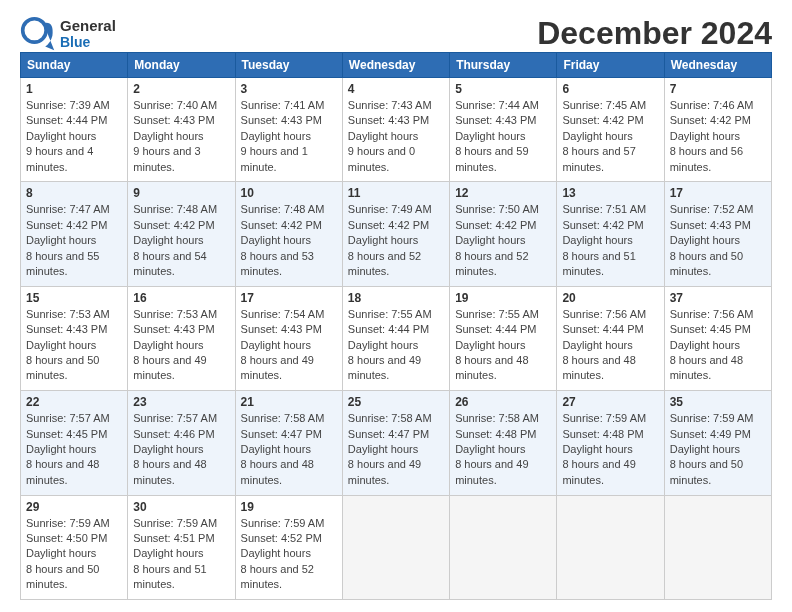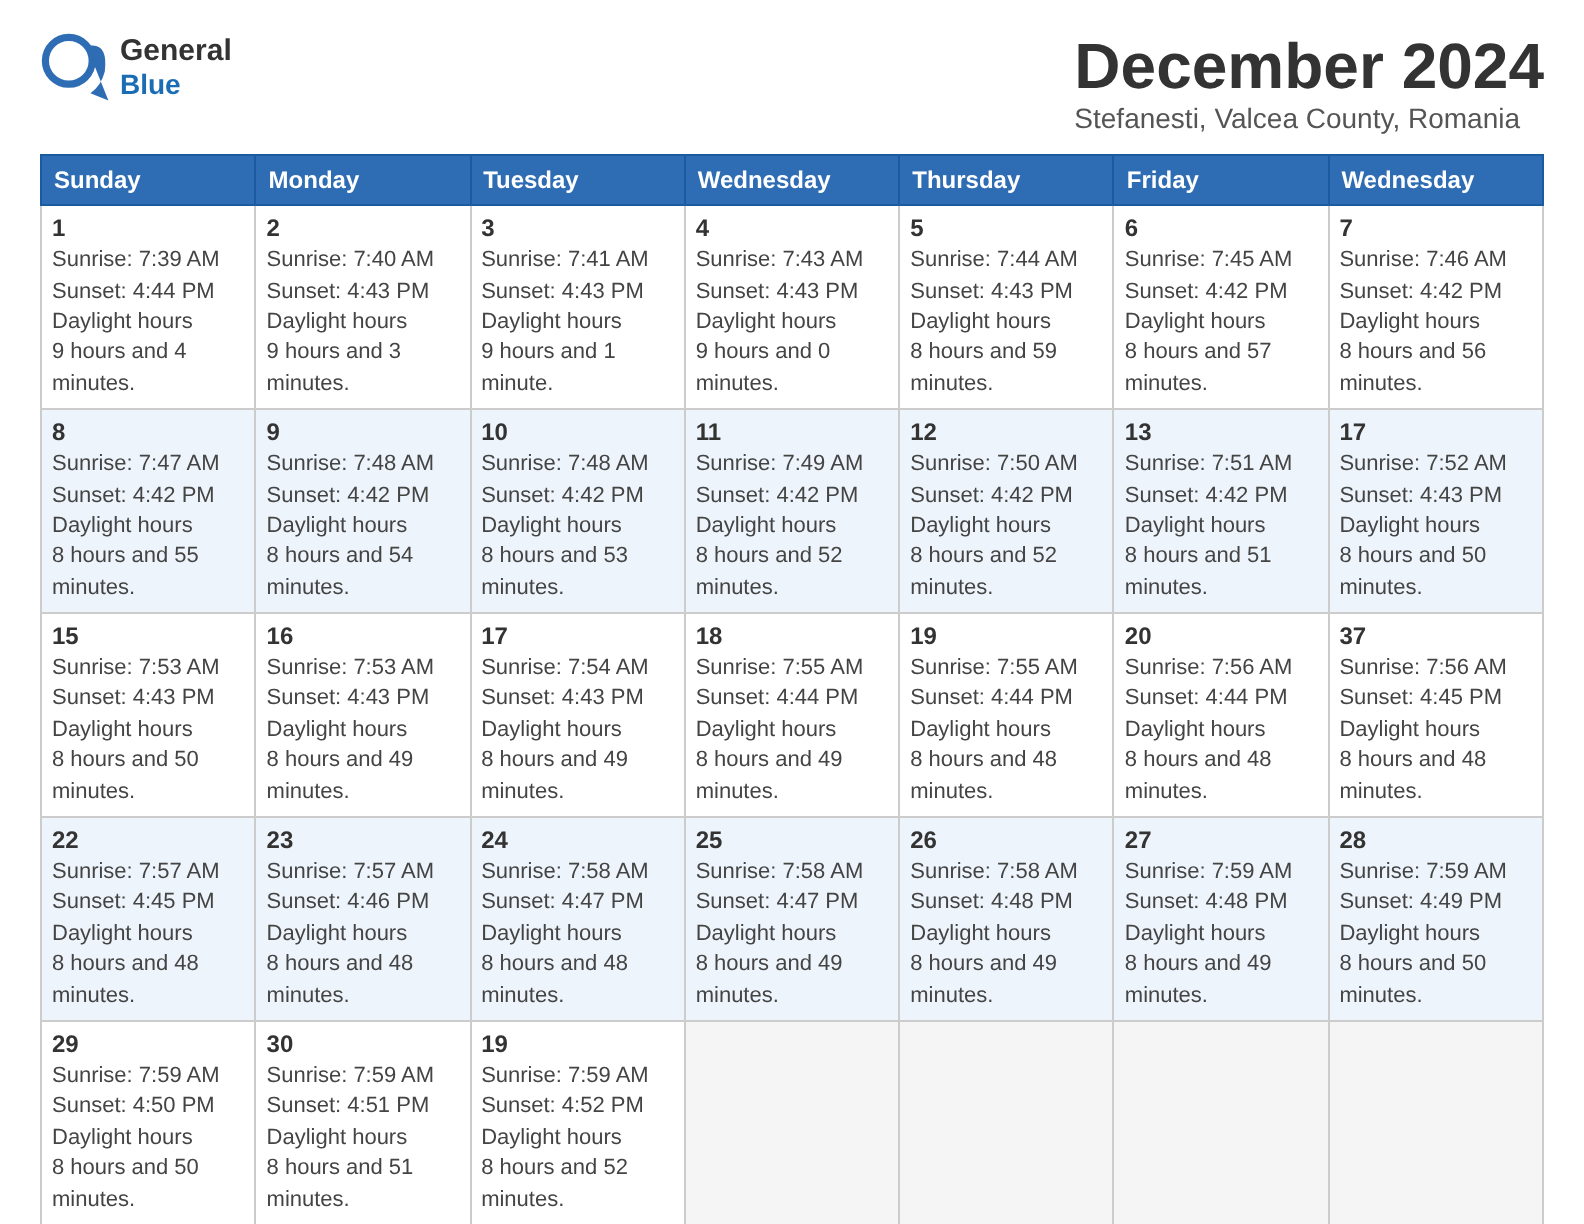--- a/index.html
+++ b/index.html
@@ -14,21 +14,20 @@
       width: 792px;
       height: 612px;
       padding: 16px 20px 12px 20px;
       display: flex;
       flex-direction: column;
     }
     .header {
       display: flex;
       justify-content: space-between;
       align-items: flex-start;
-      margin-bottom: 10px;
     }
     .logo {
       display: flex;
       align-items: center;
       gap: 4px;
     }
     .logo-text {
       display: flex;
       flex-direction: column;
       line-height: 1.1;
@@ -41,21 +40,21 @@
     .logo-blue {
       font-size: 14px;
       font-weight: bold;
       color: #1a6db5;
     }
     .logo-icon {
       width: 36px;
       height: 36px;
     }
     .title-block {
-      text-align: left;
+      text-align: right;
     }
     .month-title {
       font-size: 32px;
       font-weight: bold;
       color: #333;
       line-height: 1.1;
     }
     .location-title {
       font-size: 14px;
       color: #555;
@@ -115,21 +114,20 @@
         <circle cx="16" cy="16" r="13" fill="none" stroke="#2e6db4" stroke-width="4"></circle>
         <path d="M26 8 Q38 5 36 22 Q34 30 28 34 L38 38 Z" fill="#2e6db4"></path>
       </svg>
       <div class="logo-text">
         <span class="logo-general">General</span>
         <span class="logo-blue">Blue</span>
       </div>
     </div>
     <div class="title-block">
       <div class="month-title">December 2024</div>
-      <div class="location-title">Stefanesti, Valcea County, Romania</div>
     </div>
   </div>
 
   <table class="calendar-table">
     <thead>
       <tr>
       <th>Sunday</th>
           <th>Monday</th>
           <th>Tuesday</th>
           <th>Wednesday</th>
@@ -232,37 +230,37 @@
         <tr>
           <td>
             <span class="day-number">22</span>
             <div class="day-info">Sunrise: 7:57 AM<br>Sunset: 4:45 PM<br>Daylight hours<br>8 hours and 48 minutes.</div>
           </td>
           <td>
             <span class="day-number">23</span>
             <div class="day-info">Sunrise: 7:57 AM<br>Sunset: 4:46 PM<br>Daylight hours<br>8 hours and 48 minutes.</div>
           </td>
           <td>
-            <span class="day-number">24</span>
+            <span class="day-number">21</span>
             <div class="day-info">Sunrise: 7:58 AM<br>Sunset: 4:47 PM<br>Daylight hours<br>8 hours and 48 minutes.</div>
           </td>
           <td>
             <span class="day-number">25</span>
             <div class="day-info">Sunrise: 7:58 AM<br>Sunset: 4:47 PM<br>Daylight hours<br>8 hours and 49 minutes.</div>
           </td>
           <td>
             <span class="day-number">26</span>
             <div class="day-info">Sunrise: 7:58 AM<br>Sunset: 4:48 PM<br>Daylight hours<br>8 hours and 49 minutes.</div>
           </td>
           <td>
             <span class="day-number">27</span>
             <div class="day-info">Sunrise: 7:59 AM<br>Sunset: 4:48 PM<br>Daylight hours<br>8 hours and 49 minutes.</div>
           </td>
           <td>
-            <span class="day-number">28</span>
+            <span class="day-number">35</span>
             <div class="day-info">Sunrise: 7:59 AM<br>Sunset: 4:49 PM<br>Daylight hours<br>8 hours and 50 minutes.</div>
           </td>
         </tr>
         <tr>
           <td>
             <span class="day-number">29</span>
             <div class="day-info">Sunrise: 7:59 AM<br>Sunset: 4:50 PM<br>Daylight hours<br>8 hours and 50 minutes.</div>
           </td>
           <td>
             <span class="day-number">30</span>

